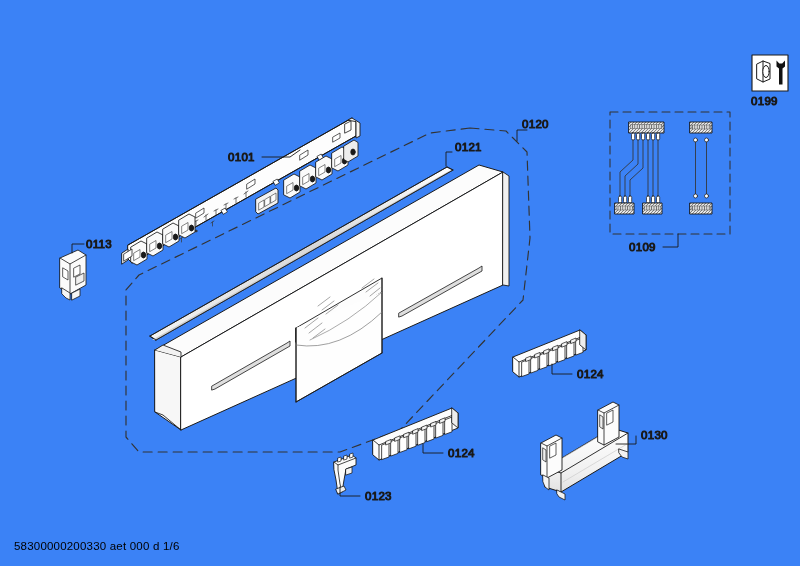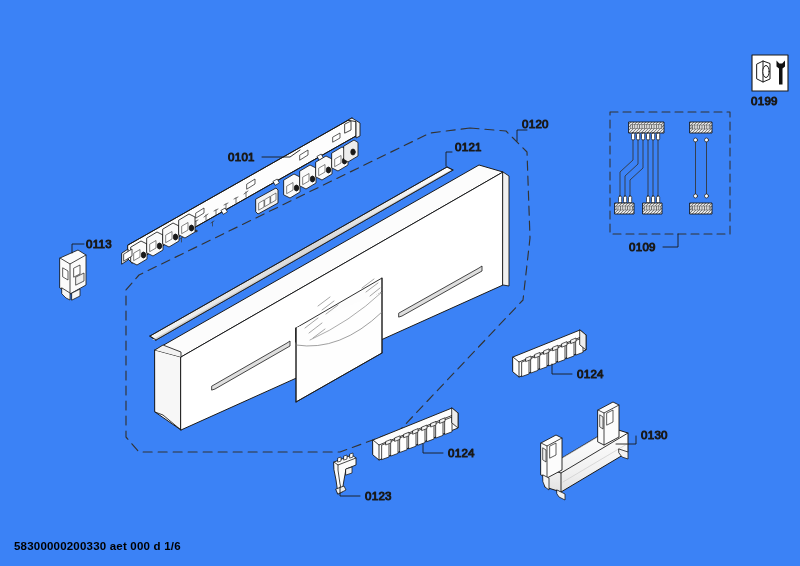--- a/index.html
+++ b/index.html
@@ -35,21 +35,20 @@
   }
   .footer-text {
     position: absolute;
     left: 14px;
     top: 540px;
     font-family: "Liberation Sans", sans-serif;
     font-size: 11.5px;
     color: #000000;
     letter-spacing: 0.2px;
     white-space: nowrap;
-    font-weight: bold;
   }
 </style>
 </head>
 <body>
 
 <div id="page">
 
   <svg id="diagram-svg" viewBox="0 0 800 566" xmlns="http://www.w3.org/2000/svg">
 
     <defs>

